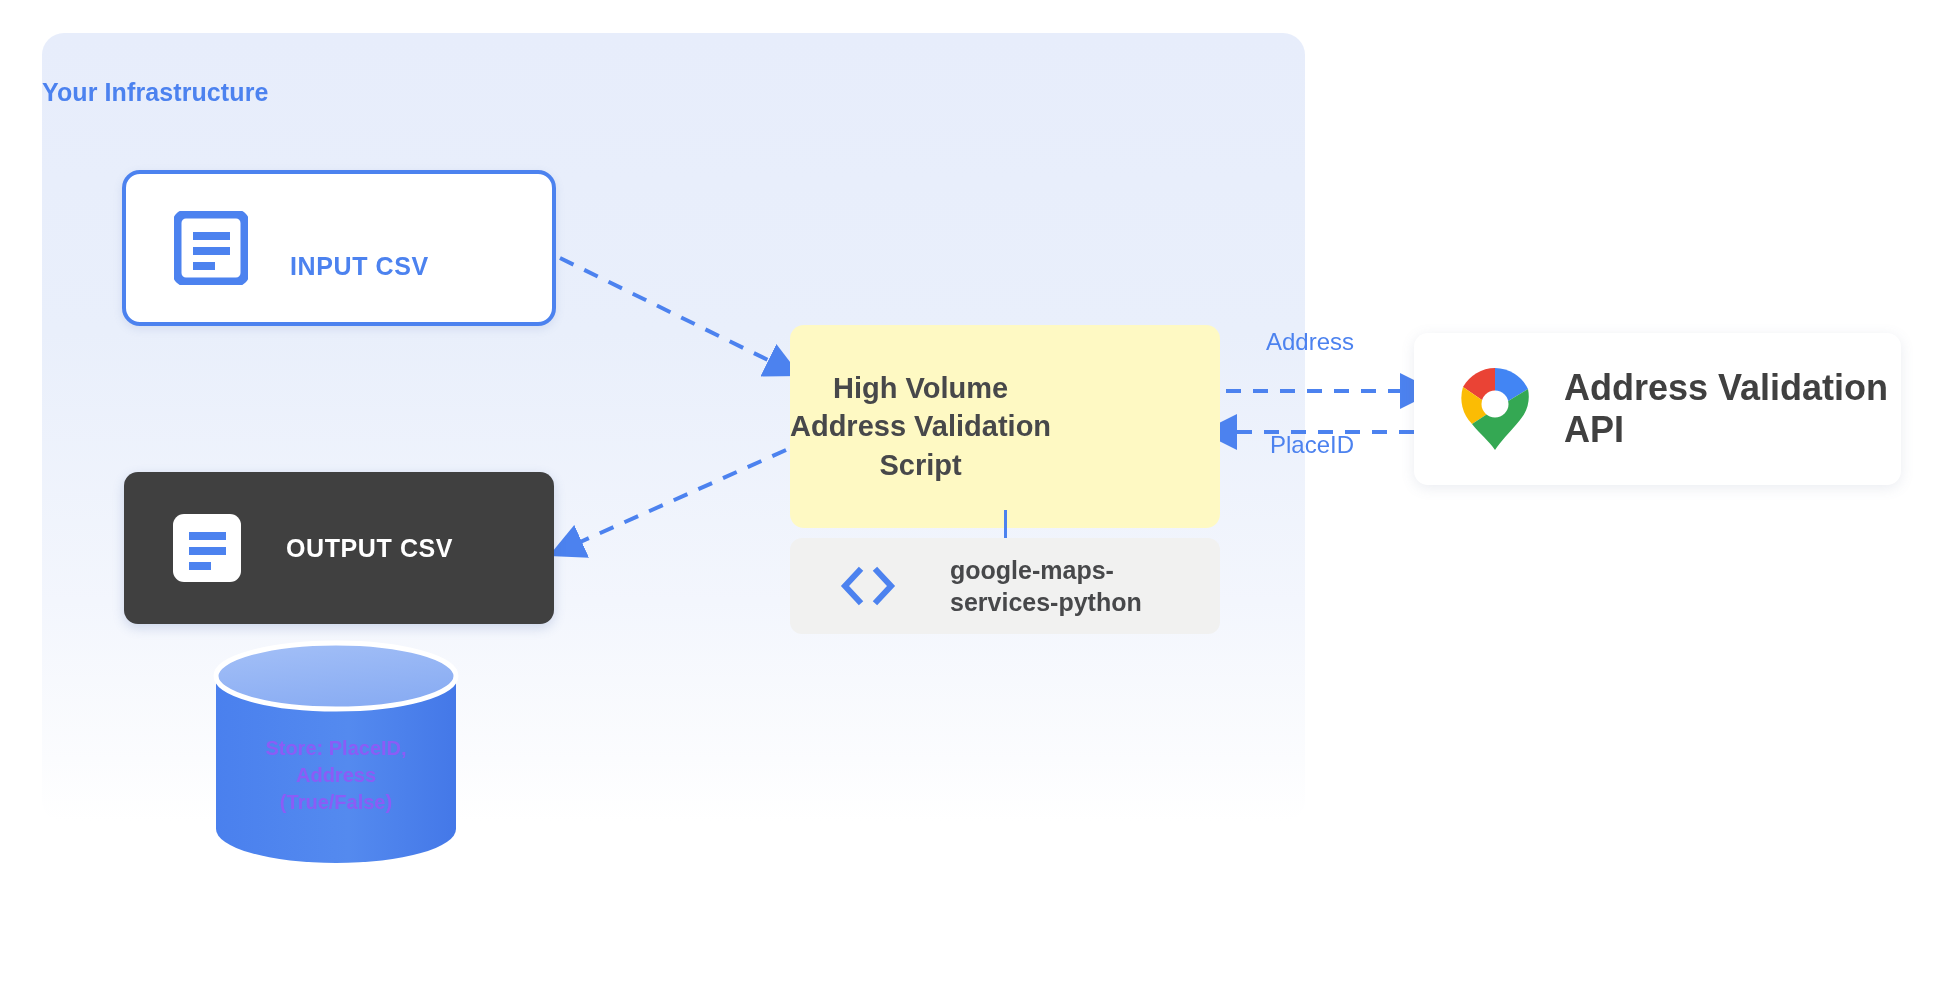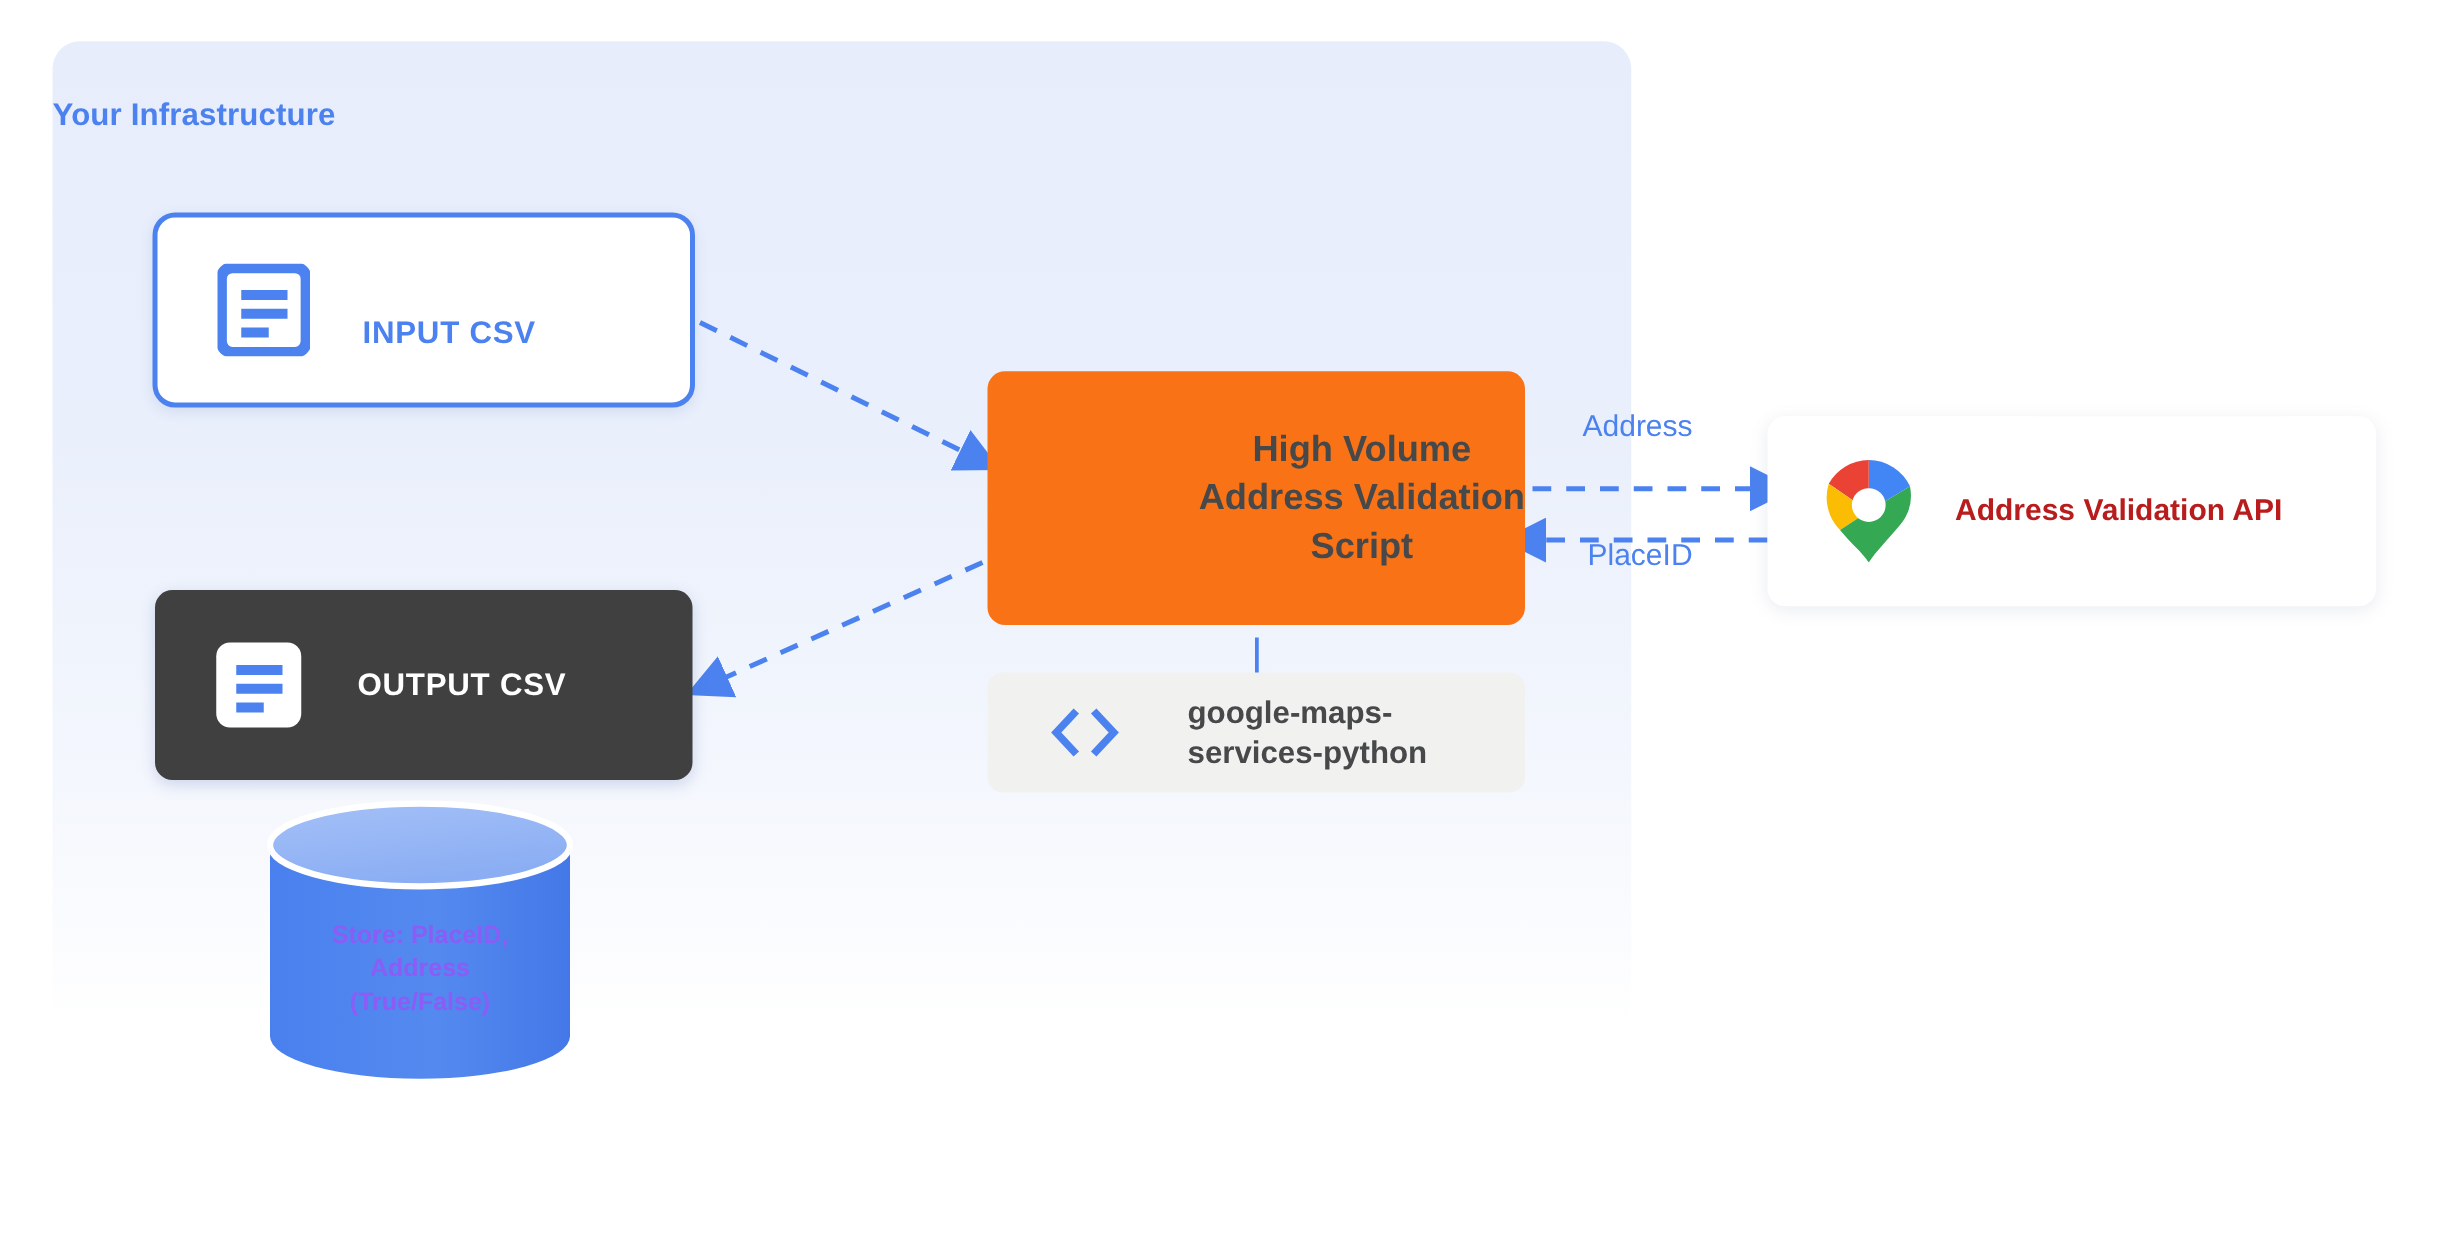--- a/index.html
+++ b/index.html
@@ -34,23 +34,23 @@
   }
   .csv-label{font-size:25px;font-weight:bold;letter-spacing:.6px;margin-left:42px;}
   #input-csv-label{color:#4c82ef;margin-top:36px;}
   #output-csv-label{color:#ffffff;}
 
   
   .doc-icon{width:74px;height:74px;flex:0 0 auto;}
 
   
   #script-card{
-    left:790px;top:297px;width:430px;height:203px;
-    background:#f97316;border-radius:14px;
-    flex-direction:column;justify-content:center;align-items:flex-end;
+    left:790px;top:325px;width:430px;height:203px;
+    background:#fef9c3;border-radius:14px;
+    flex-direction:column;justify-content:center;align-items:flex-start;
   }
   #script-title{
     color:#47484a;font-size:29px;font-weight:bold;line-height:1.32;
     text-align:center;white-space:pre-line;
   }
   #script-connector{
     position:absolute;left:1004px;top:510px;width:3px;height:32px;background:#4c82ef;
   }
   #library-card{
     left:790px;top:538px;width:430px;height:96px;
@@ -63,21 +63,21 @@
   }
   .code-icon{width:56px;height:42px;flex:0 0 auto;}
 
   
   #api-card{
     left:1414px;top:333px;width:487px;height:152px;
     background:#ffffff;border-radius:14px;
     box-shadow:0 3px 14px rgba(90,110,150,.13);
     padding-left:44px;
   }
-  #api-label{color:#b91c1c;font-size:24px;font-weight:bold;margin-left:32px;}
+  #api-label{color:#404040;font-size:36px;font-weight:bold;margin-left:32px;}
   .pin-icon{width:74px;height:82px;flex:0 0 auto;}
 
   
   #database{position:absolute;left:212px;top:640px;width:248px;height:225px;}
   #db-label{
     position:absolute;left:212px;top:735px;width:248px;text-align:center;
     color:#8b5cf6;font-size:20px;font-weight:bold;line-height:1.34;
     white-space:pre-line;pointer-events:none;
   }
 

